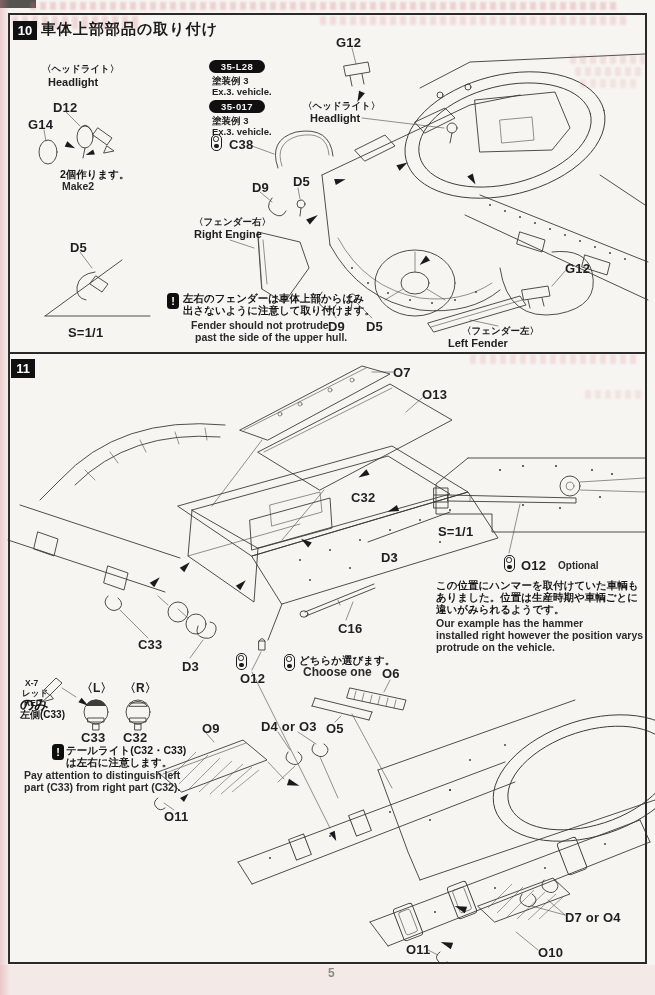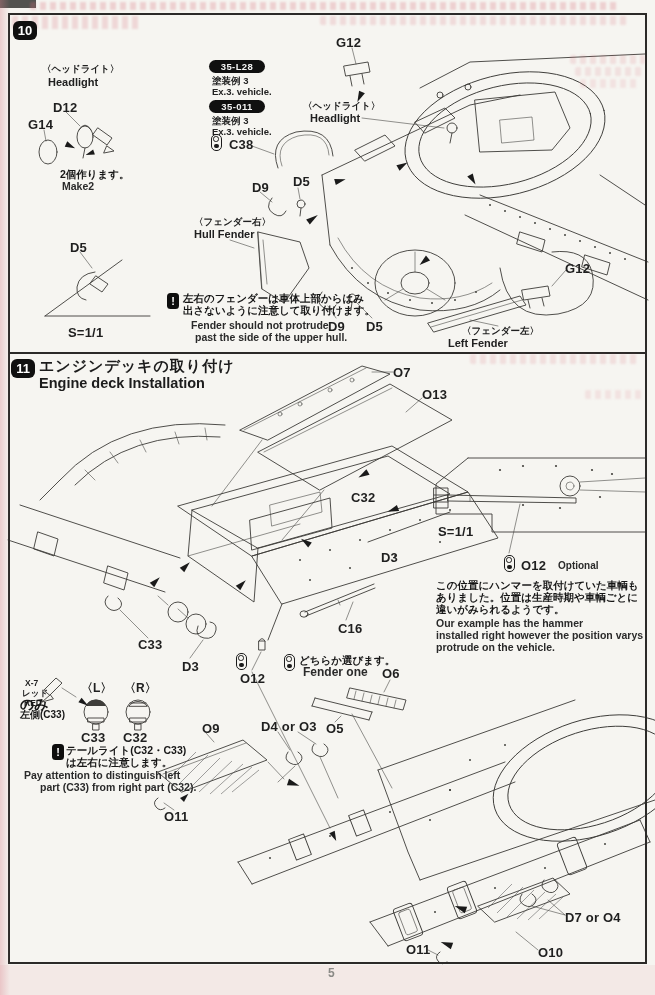--- a/index.html
+++ b/index.html
@@ -11,21 +11,21 @@
   .tjp{position:absolute;font:700 15px/1.1 "Liberation Sans",sans-serif;color:#1c1c1c;letter-spacing:1px;white-space:nowrap;}
   .ten{position:absolute;font:600 14.5px/1.1 "Liberation Sans",sans-serif;color:#1c1c1c;white-space:nowrap;}
   .part{position:absolute;font:700 13px/1.1 "Liberation Sans",sans-serif;color:#1f1f1f;letter-spacing:.2px;white-space:nowrap;}
   .cjp{position:absolute;font:700 9.5px/1.1 "Liberation Sans",sans-serif;color:#202020;white-space:nowrap;}
   .cen{position:absolute;font:700 11px/1.1 "Liberation Sans",sans-serif;color:#202020;white-space:nowrap;}
   .njp{position:absolute;font:700 10.5px/1.15 "Liberation Sans",sans-serif;color:#161616;white-space:nowrap;}
   .nen{position:absolute;font:600 10.5px/1.15 "Liberation Sans",sans-serif;color:#2a2a2a;white-space:nowrap;}
   .tiny{position:absolute;font:600 8.5px/1.1 "Liberation Sans",sans-serif;color:#222;white-space:nowrap;}
   .pagenum{position:absolute;font:600 12px "Liberation Sans",sans-serif;color:#8a8a86;}
   
-  .stepbox{position:absolute;width:24px;height:19px;background:#101010;border-radius:6px;
+  .stepbox{position:absolute;width:24px;height:19px;background:#101010;border-radius:0;
            color:#fff;font:700 13px/19px "Liberation Sans",sans-serif;text-align:center;}
   
   .badge{position:absolute;width:56px;height:13px;background:#101010;border-radius:7px;
          color:#f4f4f4;font:700 9.5px/13px "Liberation Sans",sans-serif;text-align:center;letter-spacing:.4px;}
   .bsub{position:absolute;font:600 9.5px/1.1 "Liberation Sans",sans-serif;color:#222;white-space:nowrap;}
   
   .clip{position:absolute;width:9px;height:15px;border:1.4px solid #1b1b1b;border-radius:5px;background:transparent;}
   .clip::before{content:"";position:absolute;left:1.4px;top:1.4px;width:3.4px;height:3.4px;border:1.1px solid #1b1b1b;border-radius:50%;}
   .clip::after{content:"";position:absolute;left:2px;bottom:1.6px;width:4.6px;height:4.6px;background:#1b1b1b;border-radius:50%;}
   
@@ -351,67 +351,66 @@
   <div class="bleed" style="left:12px;top:16px;width:130px;height:13px;opacity:.4"></div>
   <div class="bleed" style="left:570px;top:55px;width:75px;height:9px;opacity:.3"></div>
   <div class="bleed" style="left:575px;top:67px;width:68px;height:9px;opacity:.28"></div>
   <div class="bleed" style="left:580px;top:79px;width:60px;height:9px;opacity:.25"></div>
   <div class="bleed" style="left:470px;top:354px;width:170px;height:10px;opacity:.3"></div>
   <div class="bleed" style="left:585px;top:390px;width:58px;height:9px;opacity:.25"></div>
   <div class="tint" style="left:0;top:0;width:10px;height:995px;background:linear-gradient(90deg,rgba(216,130,140,.35),rgba(216,130,140,0))"></div>
   <div class="tint" style="left:0;top:965px;width:655px;height:30px;background:rgba(222,150,158,.12)"></div>
 
   <div class="stepbox" style="left:13px;top:21px">10</div>
+  <div class="tjp" style="left:41px;top:21px">車体上部部品の取り付け</div>
 
   <div class="cjp" style="left:42px;top:64px">〈ヘッドライト〉</div>
   <div class="cen" style="left:48px;top:76px">Headlight</div>
   <div class="part" style="left:53px;top:101px">D12</div>
   <div class="part" style="left:28px;top:118px">G14</div>
   <div class="njp" style="left:60px;top:168px">2個作ります。</div>
   <div class="nen" style="left:62px;top:180px">Make2</div>
 
   <div class="badge" style="left:209px;top:60px">35-L28</div>
   <div class="bsub" style="left:212px;top:76px">塗装例 3</div>
   <div class="bsub" style="left:212px;top:87px">Ex.3. vehicle.</div>
-  <div class="badge" style="left:209px;top:100px">35-011</div>
+  <div class="badge" style="left:209px;top:100px">35-017</div>
   <div class="bsub" style="left:212px;top:116px">塗装例 3</div>
   <div class="bsub" style="left:212px;top:127px">Ex.3. vehicle.</div>
 
   <div class="clip" style="left:211px;top:134px"></div>
   <div class="part" style="left:229px;top:138px">C38</div>
 
   <div class="cjp" style="left:303px;top:101px">〈ヘッドライト〉</div>
   <div class="cen" style="left:310px;top:112px">Headlight</div>
 
   <div class="part" style="left:336px;top:36px">G12</div>
   <div class="part" style="left:252px;top:181px">D9</div>
   <div class="part" style="left:293px;top:175px">D5</div>
 
   <div class="cjp" style="left:194px;top:217px">〈フェンダー右〉</div>
-  <div class="cen" style="left:194px;top:228px">Hull Fender</div>
+  <div class="cen" style="left:194px;top:228px">Right Engine</div>
 
   <div class="part" style="left:70px;top:241px">D5</div>
   <div class="part" style="left:68px;top:326px">S=1/1</div>
 
   <div class="warn" style="left:167px;top:293px">!</div>
   <div class="njp" style="left:183px;top:292px">左右のフェンダーは車体上部からはみ</div>
   <div class="njp" style="left:183px;top:304px">出さないように注意して取り付けます。</div>
   <div class="nen" style="left:191px;top:319px">Fender should not protrude</div>
   <div class="nen" style="left:195px;top:331px">past the side of the upper hull.</div>
 
   <div class="part" style="left:328px;top:320px">D9</div>
   <div class="part" style="left:366px;top:320px">D5</div>
 
   <div class="cjp" style="left:462px;top:326px">〈フェンダー左〉</div>
   <div class="cen" style="left:448px;top:337px">Left Fender</div>
   <div class="part" style="left:565px;top:262px">G12</div>
 
   <div class="stepbox" style="left:11px;top:359px">11</div>
-  <div class="tjp" style="left:39px;top:358px">エンジンデッキの取り付け</div>
-  <div class="ten" style="left:39px;top:376px">Engine deck Installation</div>
 
   <div class="part" style="left:393px;top:366px">O7</div>
   <div class="part" style="left:422px;top:388px">O13</div>
   <div class="part" style="left:351px;top:491px">C32</div>
   <div class="part" style="left:381px;top:551px">D3</div>
   <div class="part" style="left:438px;top:525px">S=1/1</div>
 
   <div class="clip" style="left:504px;top:555px"></div>
   <div class="part" style="left:521px;top:559px">O12</div>
   <div class="nen" style="left:558px;top:560px;font-size:10px">Optional</div>
@@ -424,21 +423,21 @@
   <div class="nen" style="left:436px;top:641px">protrude on the vehicle.</div>
 
   <div class="part" style="left:138px;top:638px">C33</div>
   <div class="part" style="left:182px;top:660px">D3</div>
   <div class="clip" style="left:236px;top:653px"></div>
   <div class="part" style="left:240px;top:672px">O12</div>
   <div class="part" style="left:338px;top:622px">C16</div>
 
   <div class="clip" style="left:284px;top:654px"></div>
   <div class="njp" style="left:299px;top:654px">どちらか選びます。</div>
-  <div class="nen" style="left:303px;top:666px;font-size:12px">Fender one</div>
+  <div class="nen" style="left:303px;top:666px;font-size:12px">Choose one</div>
 
   <div class="part" style="left:382px;top:667px">O6</div>
   <div class="part" style="left:326px;top:722px">O5</div>
   <div class="part" style="left:261px;top:720px">D4 or O3</div>
   <div class="part" style="left:202px;top:722px">O9</div>
   <div class="part" style="left:164px;top:810px">O11</div>
 
   <div class="tiny" style="left:25px;top:679px">X-7</div>
   <div class="tiny" style="left:22px;top:689px">レッド</div>
   <div class="tiny" style="left:24px;top:699px">RED</div>
@@ -446,20 +445,20 @@
   <div class="njp" style="left:20px;top:696px;font-size:14px">のみ</div>
   <div class="cen" style="left:81px;top:682px;font-size:12px">〈L〉</div>
   <div class="cen" style="left:124px;top:682px;font-size:12px">〈R〉</div>
   <div class="part" style="left:81px;top:731px">C33</div>
   <div class="part" style="left:123px;top:731px">C32</div>
 
   <div class="warn" style="left:52px;top:744px">!</div>
   <div class="njp" style="left:66px;top:744px">テールライト(C32・C33)</div>
   <div class="njp" style="left:66px;top:756px">は左右に注意します。</div>
   <div class="nen" style="left:24px;top:769px">Pay attention to distinguish left</div>
-  <div class="nen" style="left:40px;top:781px">part (C33) from right part (C32).</div>
+  <div class="nen" style="left:24px;top:781px">part (C33) from right part (C32).</div>
 
   <div class="part" style="left:565px;top:911px">D7 or O4</div>
   <div class="part" style="left:406px;top:943px">O11</div>
   <div class="part" style="left:538px;top:946px">O10</div>
 
   <div class="pagenum" style="left:328px;top:966px">5</div>
 </div>
 
 </body></html>

